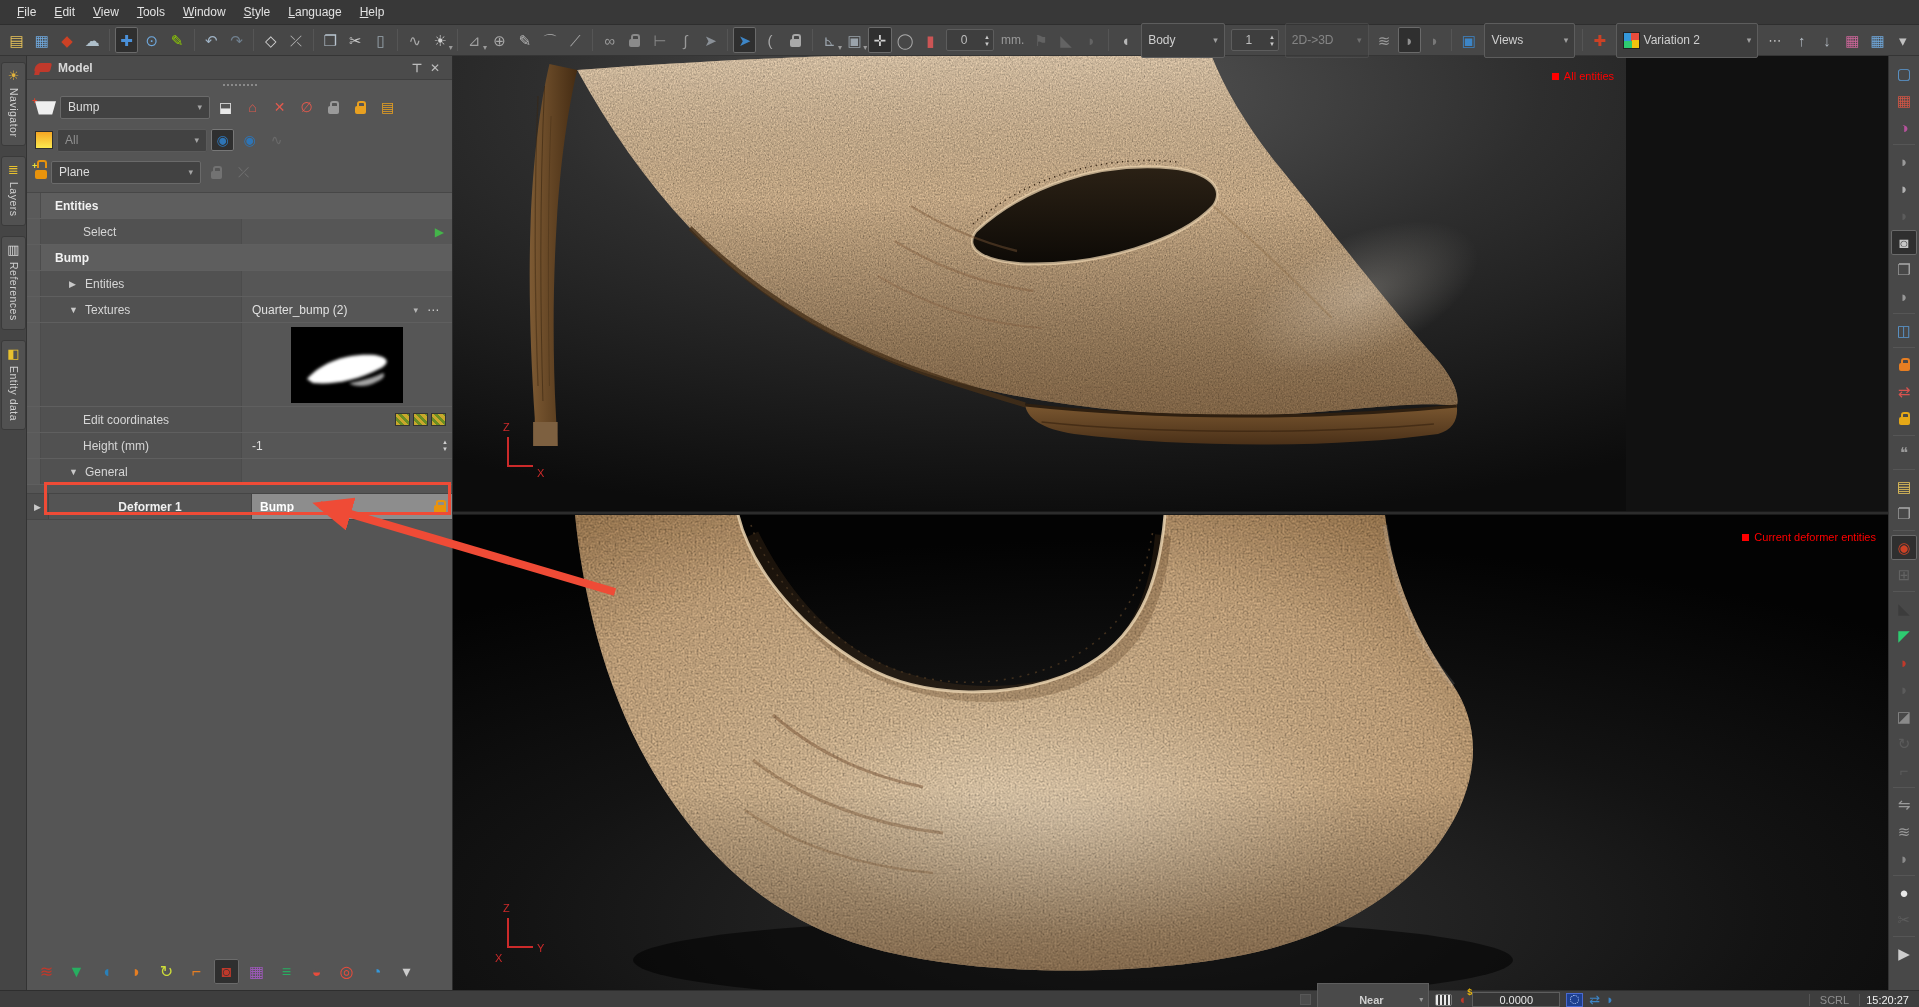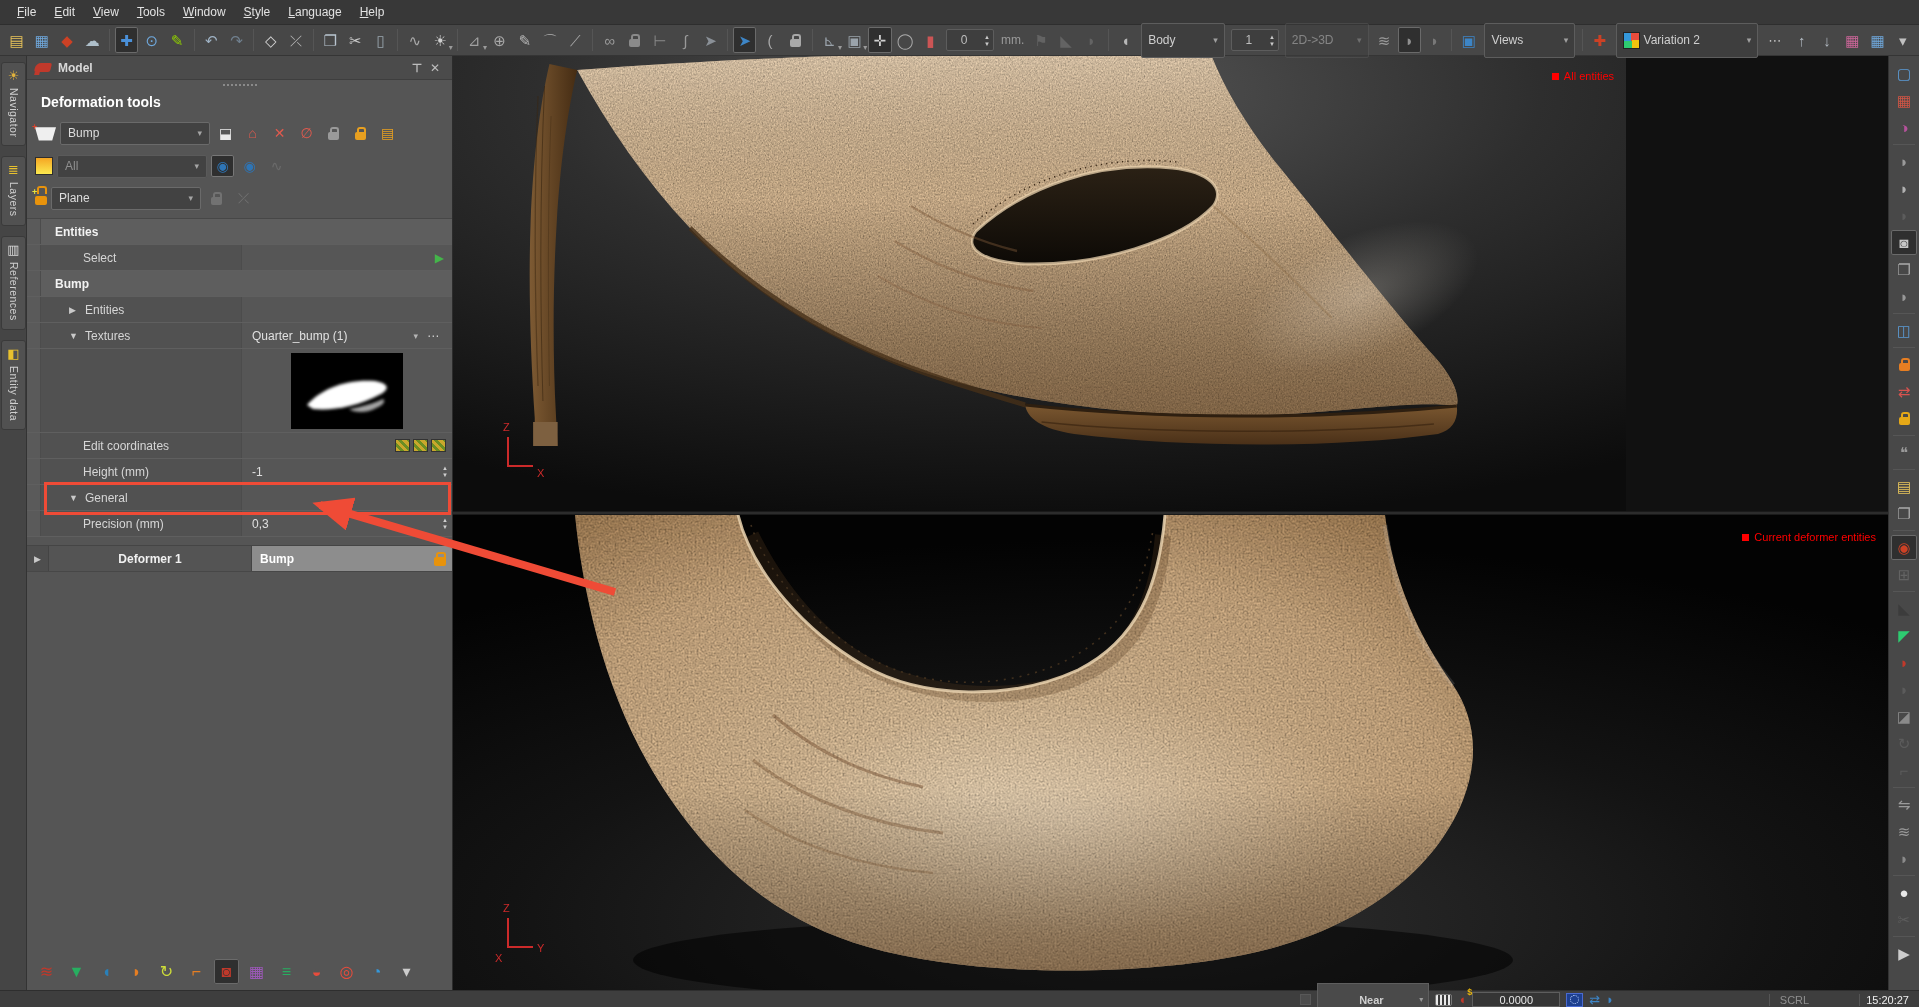--- a/index.html
+++ b/index.html
@@ -132,21 +132,21 @@
   .sb-dd .cr{font-size:8px;color:#9a9a9a;}
   .barcode{width:17px;height:12px;border-radius:2px;background:repeating-linear-gradient(90deg,#e8e8e8 0 2px,#3a3a3a 2px 4px);border:1px solid #777;}
   .shoeprice{position:relative;color:#c0392b;font-size:13px;line-height:1;}
   .shoeprice .d{position:absolute;top:-5px;right:-6px;color:#e8b50c;font-size:9px;font-weight:bold;}
   .sb-field{width:88px;height:15px;background:#353535;border:1px solid #5e5e5e;display:flex;align-items:center;justify-content:center;color:#e8e8e8;}
   .sb-blue{width:17px;height:14px;background:#1d3f8f;border:1px solid #4a6ad0;display:flex;align-items:center;justify-content:center;}
   .sb-blue i{display:block;width:9px;height:9px;border:1px dotted #bcd2ff;border-radius:50%;}
   .sb-ico{color:#3d85c6;font-size:13px;line-height:1;}
   .sb-right{position:absolute;right:4px;top:0;height:17px;display:flex;align-items:center;}
   .sb-right .scrl{color:#8f8f8f;padding:0 10px;border-left:1px solid #555;}
-  .sb-right .time{color:#efefef;padding:0 6px;border-left:1px solid #555;margin-left:40px;}
+  .sb-right .time{color:#efefef;padding:0 6px;border-left:1px solid #555;}
 
   
   .redbox{position:absolute;left:44px;top:482px;width:407px;height:33px;border:3px solid #ef4b36;z-index:60;pointer-events:none;}
   .arrowsvg{position:absolute;left:0;top:0;width:1919px;height:1007px;z-index:61;pointer-events:none;}
 </style>
 </head>
 <body>
 
 <div class="menubar">
 
@@ -336,21 +336,20 @@
   <div class="ptitle">
     <span class="shoeico"></span>
     <span>Model</span>
     <span class="sp"></span>
     <span class="tbtn">⊤</span>
     <span class="tbtn">✕</span>
   </div>
   <div class="splitter">
       <i></i>
     </div>
-  <div class="pheading">Deformation tools</div>
 
   <div class="toolrow r1">
     <span class="iwrap">
         <span class="bucket"></span>
         <span class="badge" style="color:#d8442e">+</span>
       </span>
     <span class="pdd">
         <span>Bump</span>
         <span class="cr">▾</span>
       </span>
@@ -432,21 +431,21 @@
         </span>
       <span class="val"></span>
     </div>
     <div class="prow">
       <span class="gut"></span>
         <span class="lbl i2">
           <span class="exp">▼</span>
           <span>Textures</span>
         </span>
       <span class="val">
-          <span class="valtxt">Quarter_bump (1)</span>
+          <span class="valtxt">Quarter_bump (2)</span>
         <span class="ddmini">▾</span>
         <span class="dots3">⋯</span>
         </span>
     </div>
     <div class="thumbrow">
       <span class="gut"></span>
         <span class="lbl"></span>
       <span class="val">
         <span class="thumb">
           <svg viewBox="0 0 112 76" width="112" height="76">
@@ -484,31 +483,20 @@
           </span>
         </span>
     </div>
     <div class="prow">
       <span class="gut"></span>
         <span class="lbl i2">
           <span class="exp">▼</span>
           <span>General</span>
         </span>
       <span class="val"></span>
-    </div>
-    <div class="prow">
-      <span class="gut"></span>
-        <span class="lbl i3">Precision (mm)</span>
-      <span class="val">
-          <span class="valtxt">0,3</span>
-        <span class="spin2">
-            <span>▲</span>
-            <span>▼</span>
-          </span>
-        </span>
     </div>
   </div>
 
   <div class="ttable">
     <div class="trow">
       <span class="c0">▶</span>
       <span class="c1">Deformer 1</span>
       <span class="c2">
           <span>Bump</span>
         <span class="locksm"></span>

